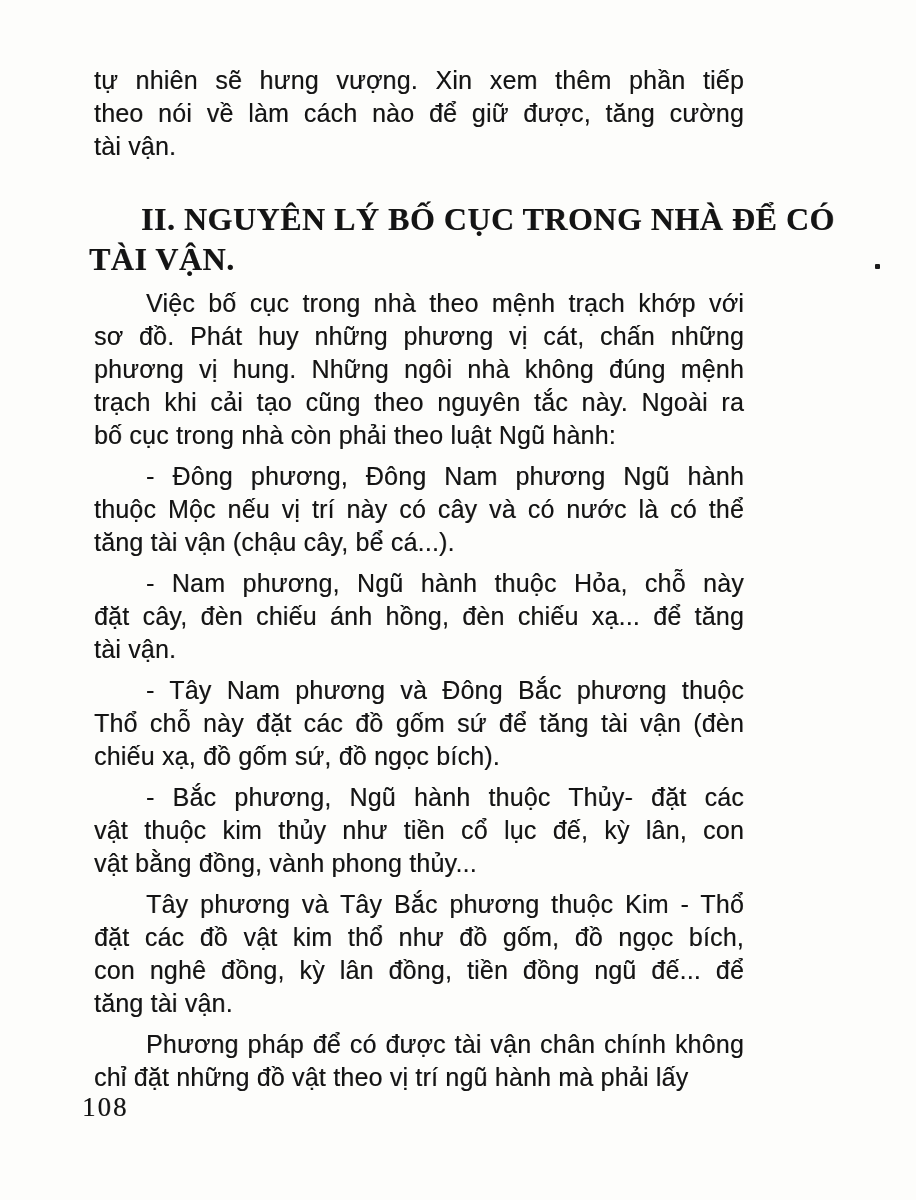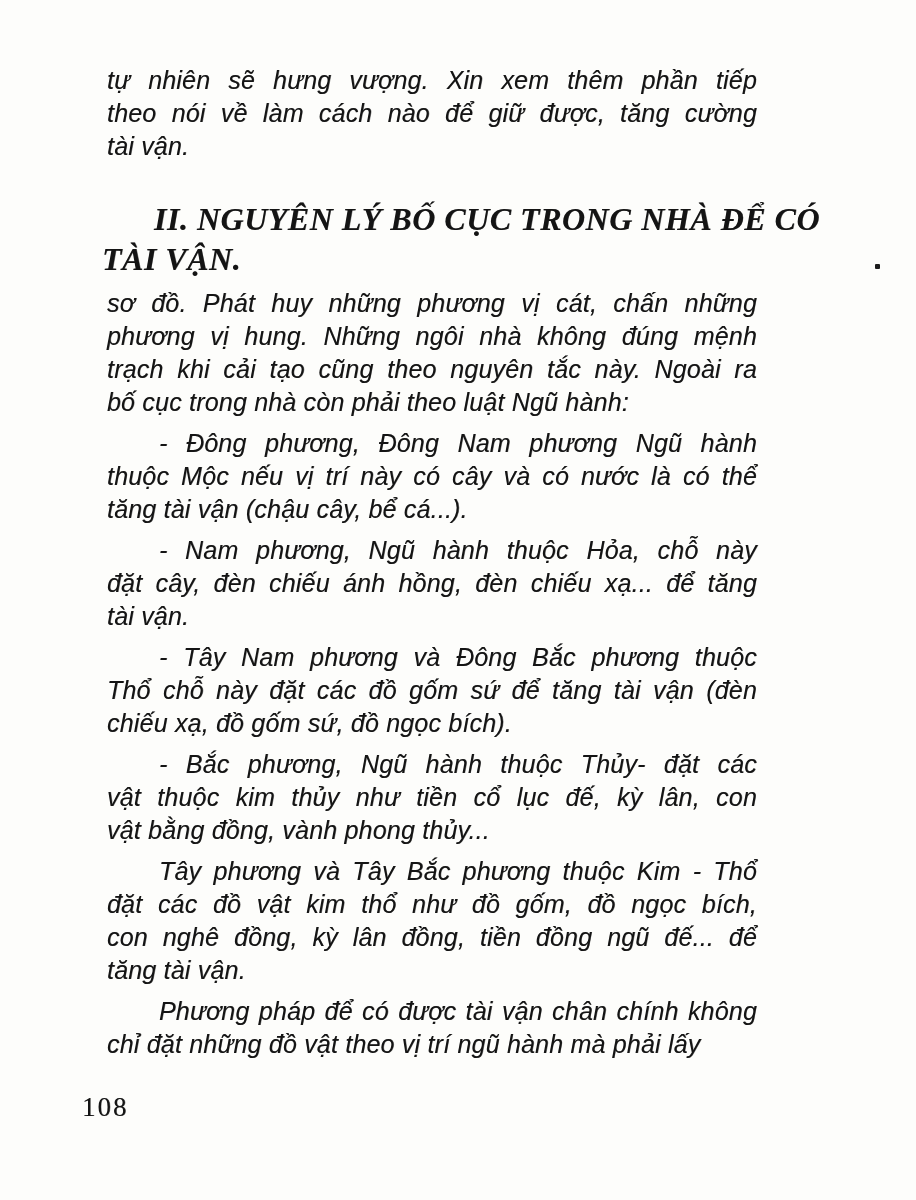--- a/index.html
+++ b/index.html
@@ -15,25 +15,24 @@
   }
   .page {
     position: relative;
     width: 916px;
     height: 1200px;
     background: var(--paper);
     overflow: hidden;
   }
   .text-column {
     position: absolute;
-    left: 107px;
+    left: 94px;
     top: 64px;
     width: 650px;
     text-shadow: 0.4px 0.4px 0.4px rgba(15,15,15,0.45);
-    font-style: italic;
   }
   .line {
     font-size: 25px;
     line-height: 33px;
     white-space: nowrap;
     text-align: justify;
     text-align-last: justify;
     letter-spacing: 0.2px;
   }
   .line.last {
@@ -82,20 +81,21 @@
       <section class="para">
         <div class="line">tự nhiên sẽ hưng vượng. Xin xem thêm phần tiếp</div>
         <div class="line">theo nói về làm cách nào để giữ được, tăng cường</div>
         <div class="line last">tài vận.</div>
       </section>
       <section class="heading">
         <div class="line first-indent">II. NGUYÊN LÝ BỐ CỤC TRONG NHÀ ĐỂ CÓ</div>
         <div class="line last">TÀI VẬN.</div>
       </section>
       <section class="para">
+        <div class="line first-indent">Việc bố cục trong nhà theo mệnh trạch khớp với</div>
         <div class="line">sơ đồ. Phát huy những phương vị cát, chấn những</div>
         <div class="line">phương vị hung. Những ngôi nhà không đúng mệnh</div>
         <div class="line">trạch khi cải tạo cũng theo nguyên tắc này. Ngoài ra</div>
         <div class="line last">bố cục trong nhà còn phải theo luật Ngũ hành:</div>
       </section>
       <section class="para">
         <div class="line first-indent">- Đông phương, Đông Nam phương Ngũ hành</div>
         <div class="line">thuộc Mộc nếu vị trí này có cây và có nước là có thể</div>
         <div class="line last">tăng tài vận (chậu cây, bể cá...).</div>
       </section>

